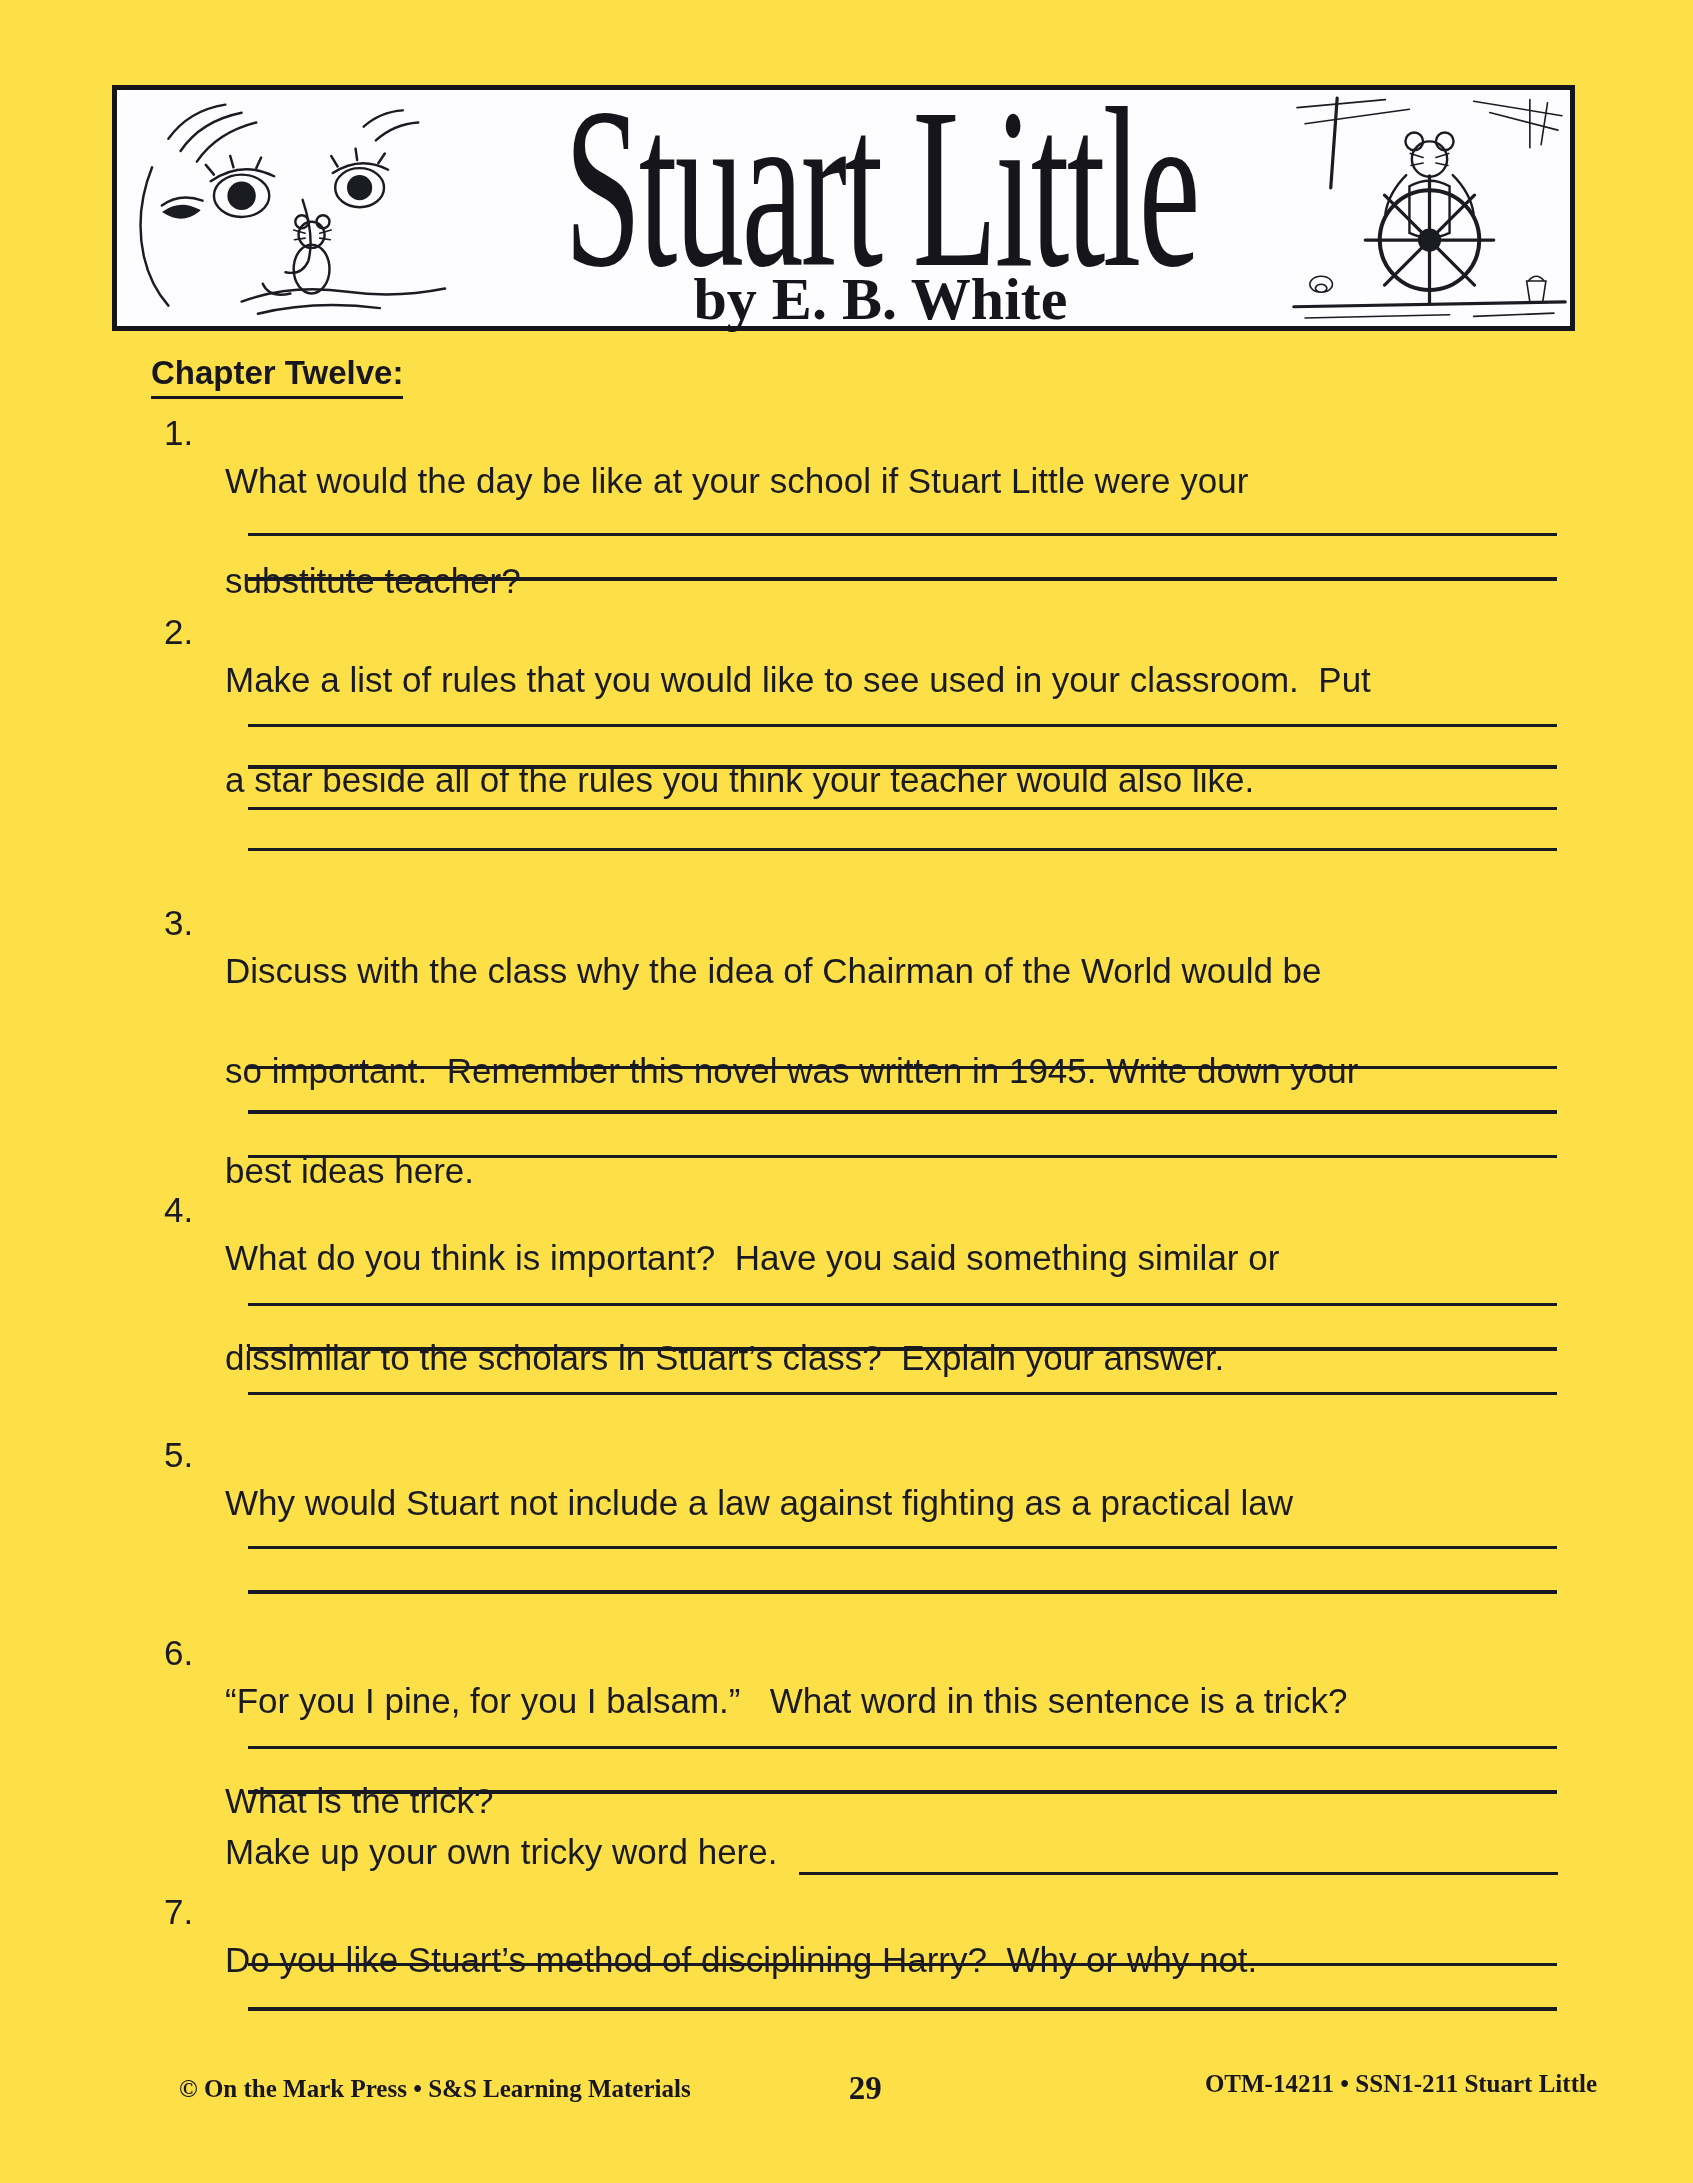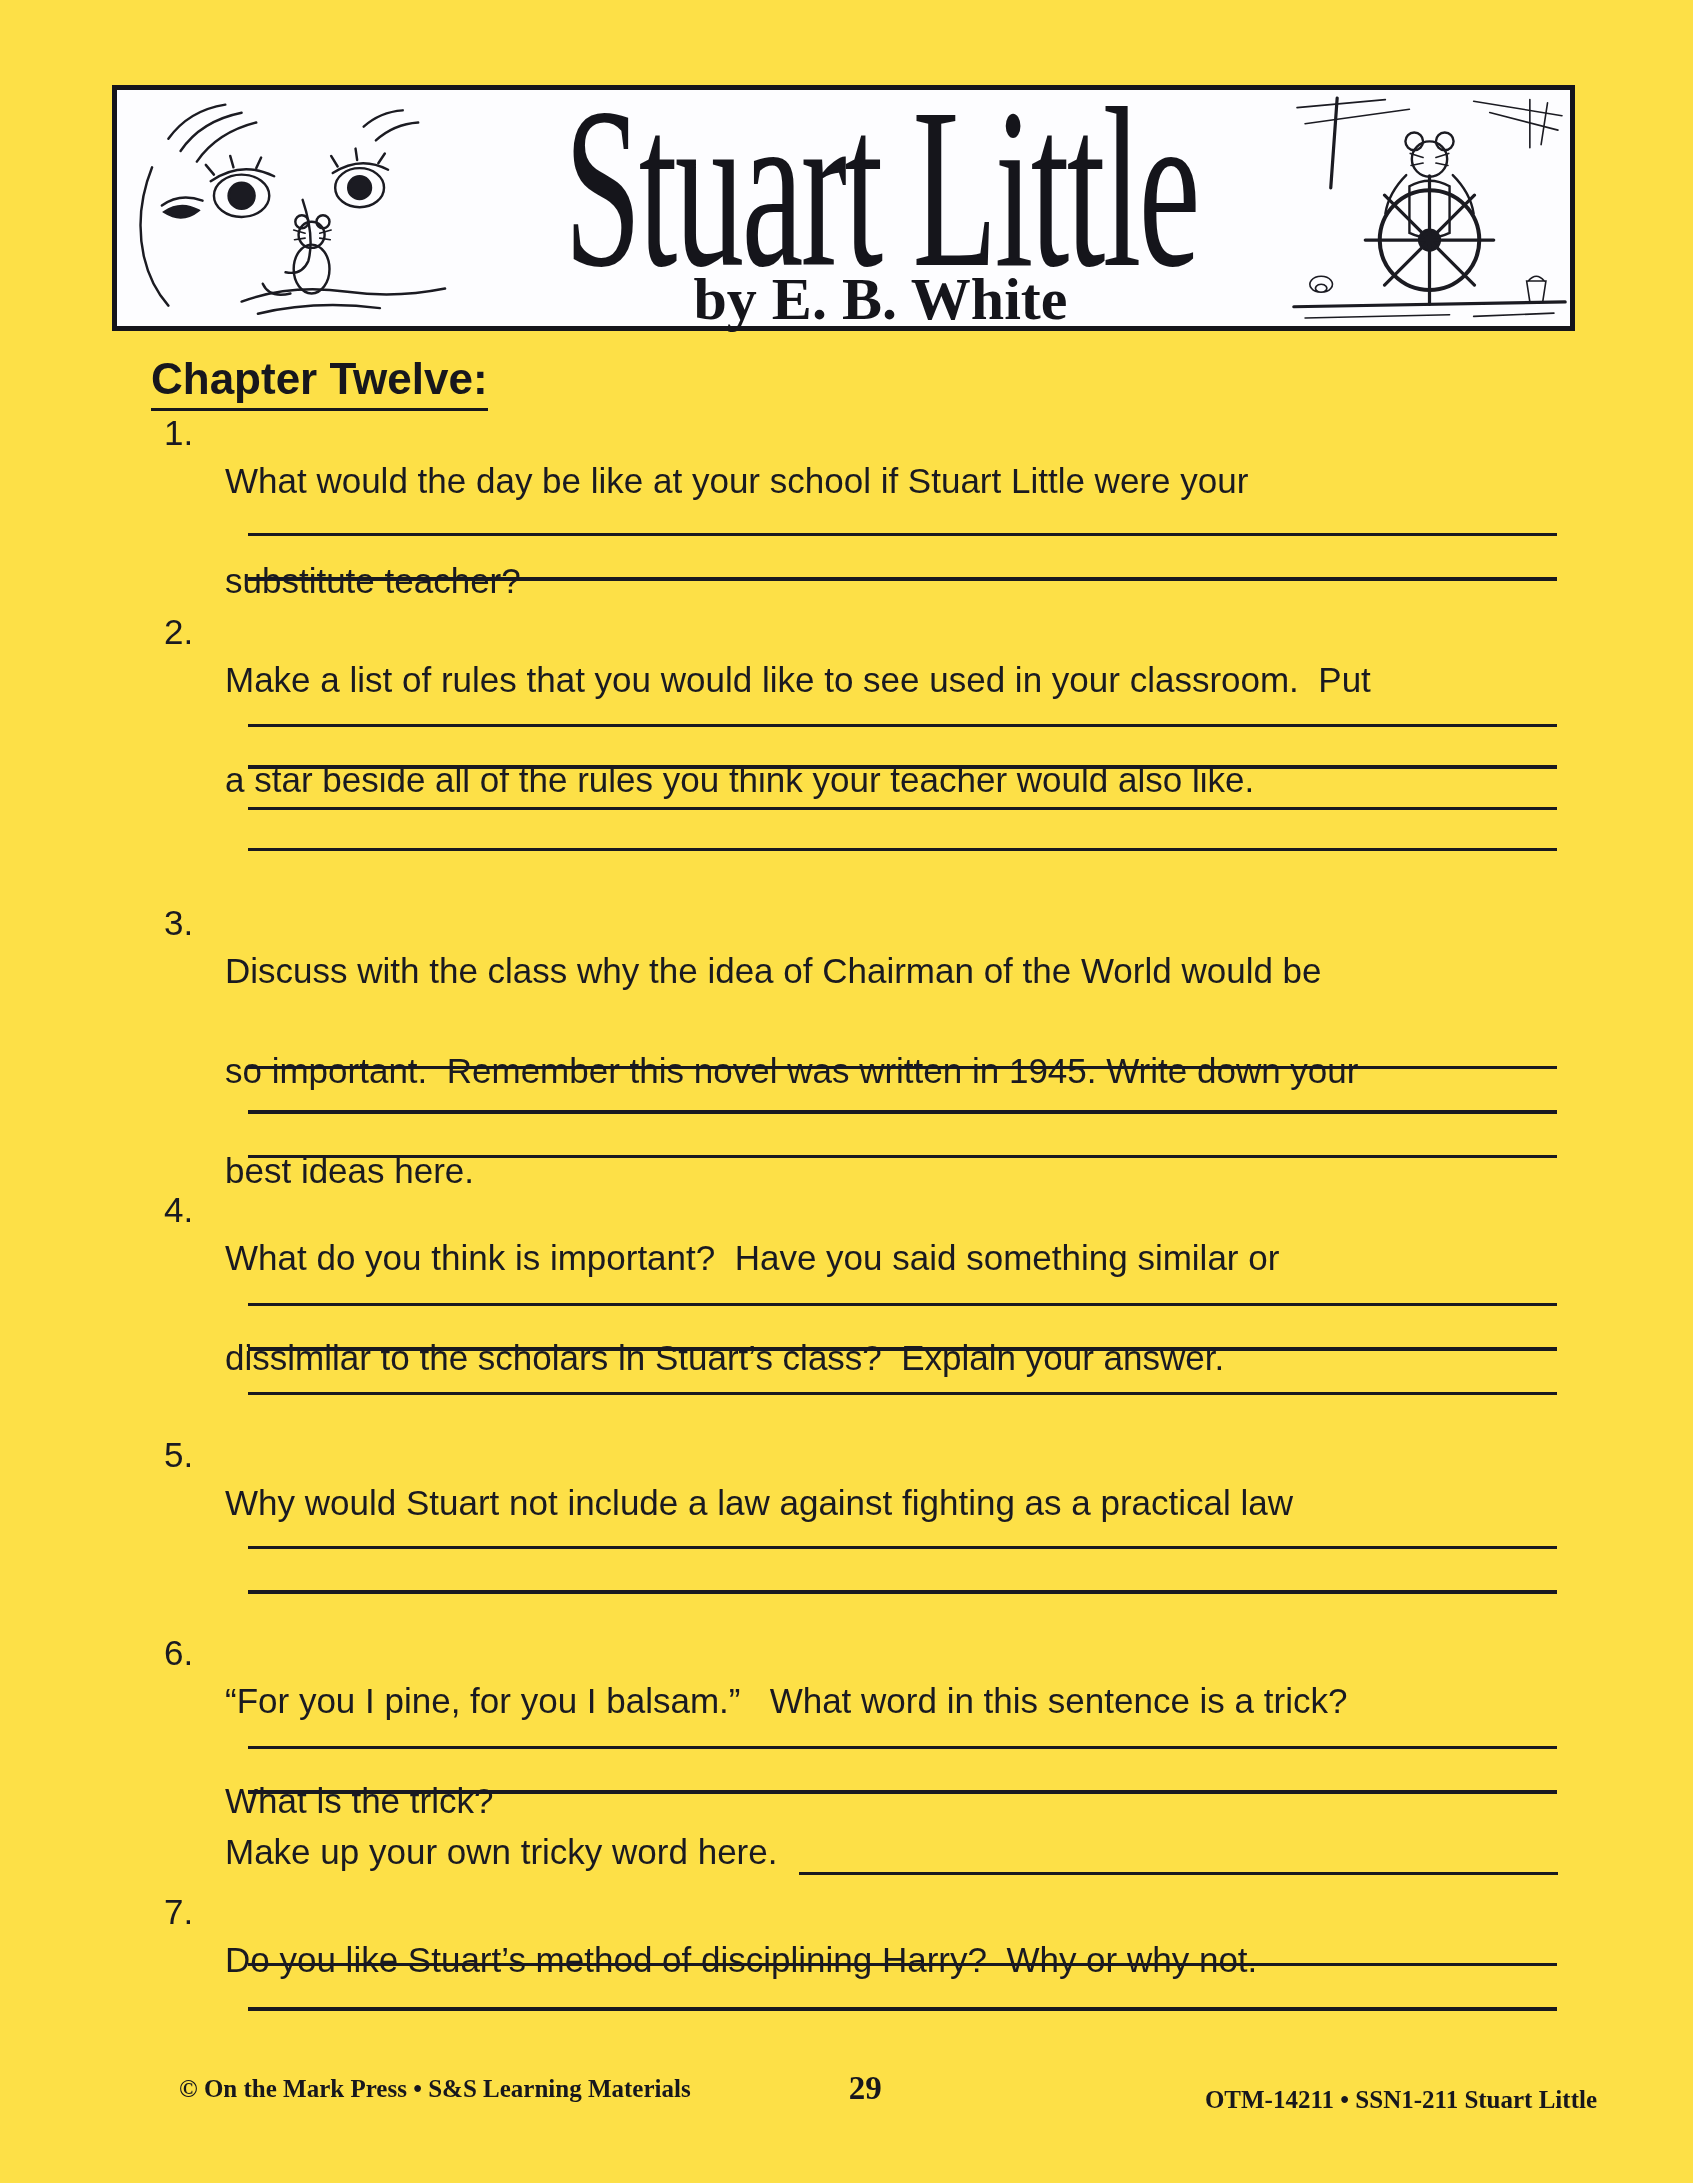--- a/index.html
+++ b/index.html
@@ -36,21 +36,21 @@
   .book-byline{
     position:absolute;top:179px;left:0;width:100%;
     text-align:center;
     font-family:"Liberation Serif", serif;
     font-size:60px;font-weight:600;line-height:60px;
     color:#15151b;
   }
   
   .chapter-heading{
     position:absolute;left:151px;top:354px;
-    font-size:44px;font-weight:bold;
+    font-size:33px;font-weight:bold;
     color:#17171d;
     border-bottom:3.3px solid #17171d;
     padding-bottom:4.1px;
   }
   
   .question{
     position:absolute;left:164px;width:1410px;
     display:flex;
     font-size:35px;line-height:52px;
   }
@@ -76,21 +76,21 @@
     flex:1;margin-left:21.5px;height:33px;
     border-bottom:3.3px solid #191920;
   }
   
   .footer{
     position:absolute;left:135px;top:2070px;width:1462px;
     font-family:"Liberation Serif", serif;
     font-size:25px;font-weight:bold;color:#17171d;
   }
   .footer-left{position:absolute;left:0;top:5px;margin-left:44px;}
-  .footer-right{position:absolute;right:0;top:16px;}
+  .footer-right{position:absolute;right:0;top:0;}
   .footer-page{
     position:absolute;left:50%;top:0;transform:translateX(-52%);
     font-size:33px;font-weight:bold;
   }
   svg .ink{stroke:#1b1b22;fill:none;stroke-width:3;stroke-linecap:round;}
 </style>
 </head>
 <body>
 
 <div class="page">

